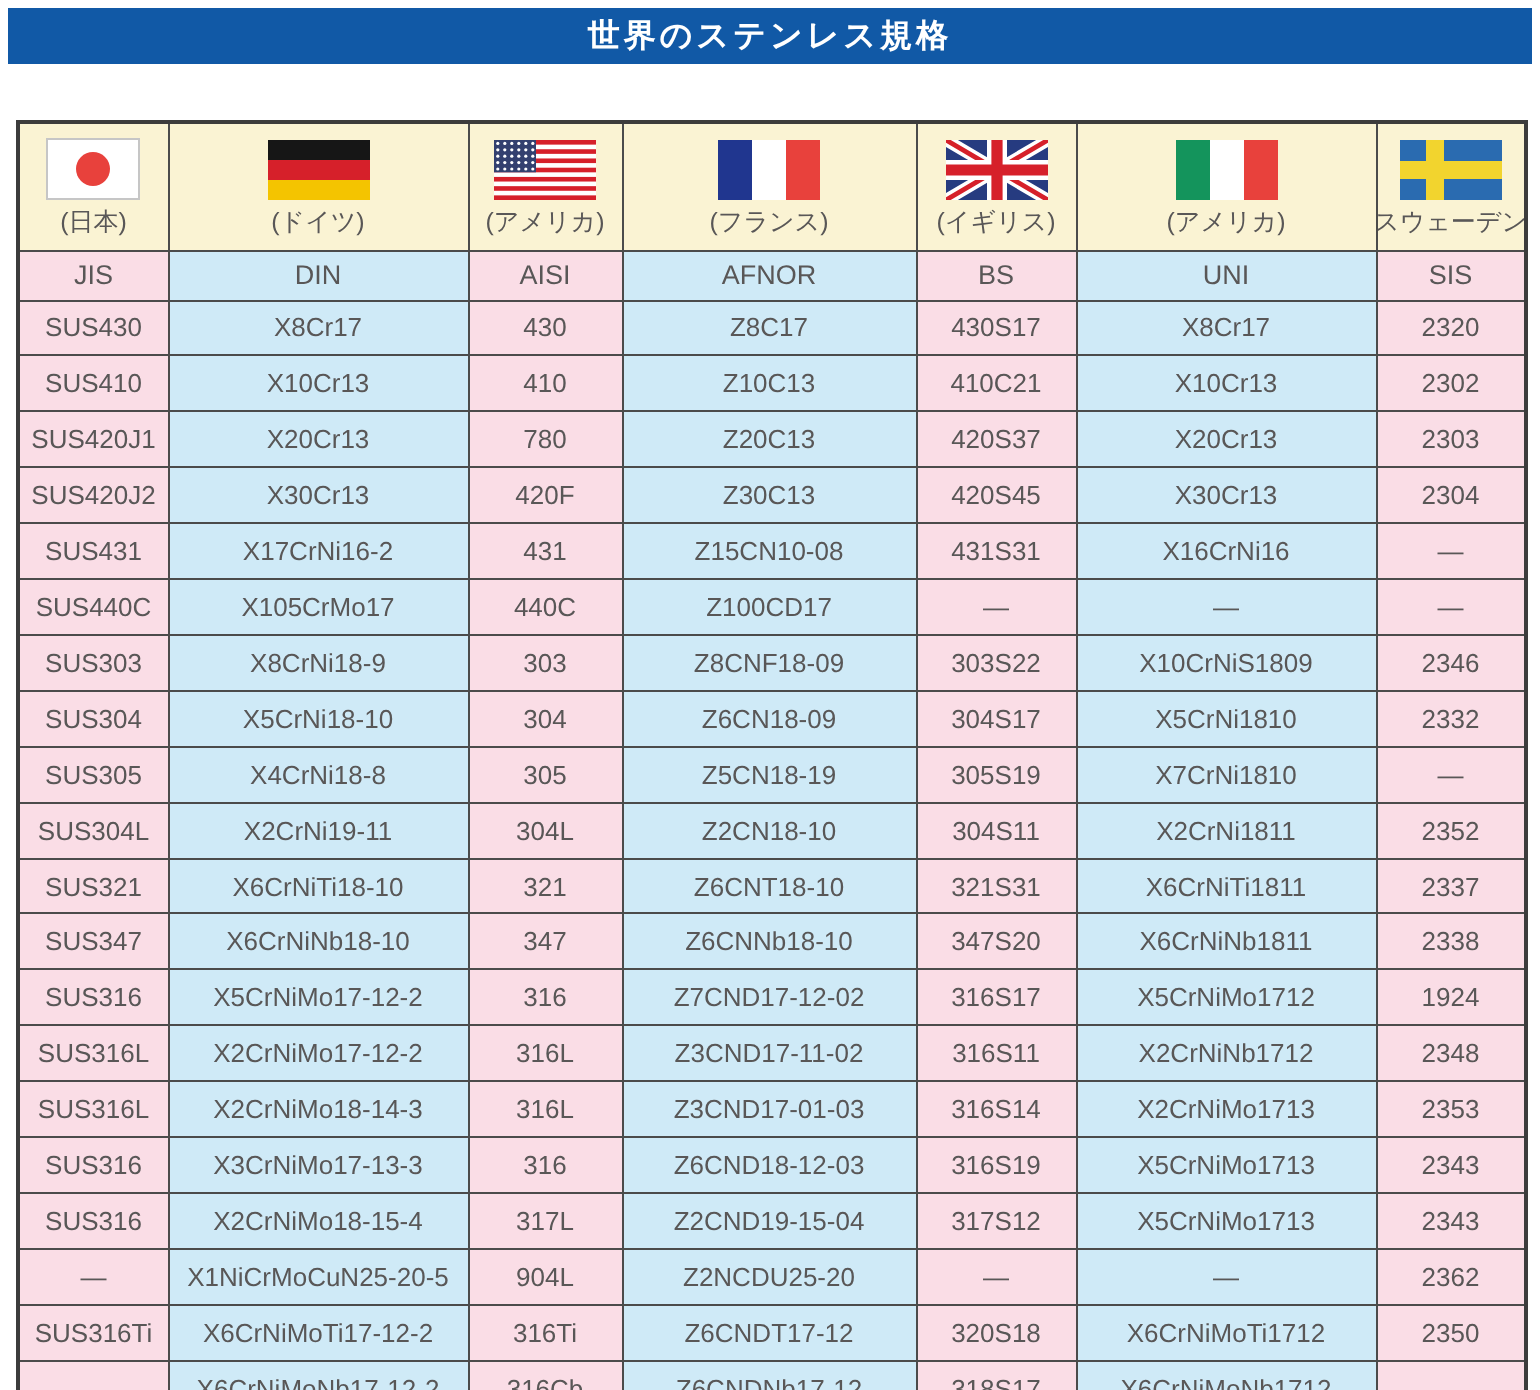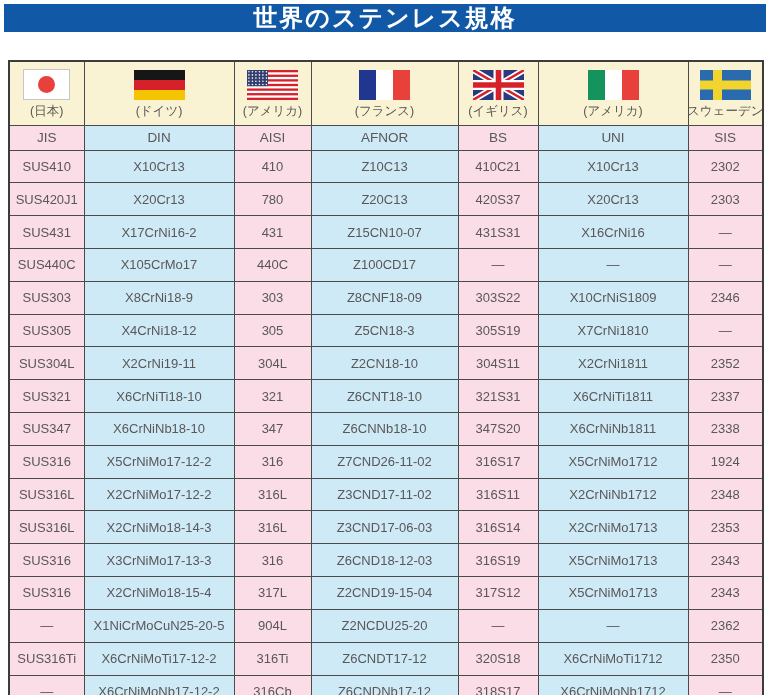--- a/index.html
+++ b/index.html
@@ -15,21 +15,21 @@
     position: absolute;
     left: 4px;
     top: 4px;
     width: 762px;
     height: 28px;
     background: #1159a6;
     color: #ffffff;
     display: flex;
     align-items: center;
     justify-content: center;
-    font-size: 24px;
+    font-size: 16px;
     font-weight: bold;
     letter-spacing: 2px;
   }
   table.std-table {
     position: absolute;
     left: 8px;
     top: 60px;
     width: 754px;
     height: 650px;
     border-collapse: collapse;
@@ -196,42 +196,60 @@
         <th class="col-blue">DIN</th>
         <th class="col-pink">AISI</th>
         <th class="col-blue">AFNOR</th>
         <th class="col-pink">BS</th>
         <th class="col-blue">UNI</th>
         <th class="col-pink">SIS</th>
       </tr>
   </thead>
   <tbody id="table-body">
       <tr class="data-row">
+        <td class="col-pink">SUS430</td>
+        <td class="col-blue">X8Cr17</td>
+        <td class="col-pink">430</td>
+        <td class="col-blue">Z8C17</td>
+        <td class="col-pink">430S17</td>
+        <td class="col-blue">X8Cr17</td>
+        <td class="col-pink">2320</td>
+      </tr>
+      <tr class="data-row">
         <td class="col-pink">SUS410</td>
         <td class="col-blue">X10Cr13</td>
         <td class="col-pink">410</td>
         <td class="col-blue">Z10C13</td>
         <td class="col-pink">410C21</td>
         <td class="col-blue">X10Cr13</td>
         <td class="col-pink">2302</td>
       </tr>
       <tr class="data-row">
         <td class="col-pink">SUS420J1</td>
         <td class="col-blue">X20Cr13</td>
         <td class="col-pink">780</td>
         <td class="col-blue">Z20C13</td>
         <td class="col-pink">420S37</td>
         <td class="col-blue">X20Cr13</td>
         <td class="col-pink">2303</td>
       </tr>
       <tr class="data-row">
+        <td class="col-pink">SUS420J2</td>
+        <td class="col-blue">X30Cr13</td>
+        <td class="col-pink">420F</td>
+        <td class="col-blue">Z30C13</td>
+        <td class="col-pink">420S45</td>
+        <td class="col-blue">X30Cr13</td>
+        <td class="col-pink">2304</td>
+      </tr>
+      <tr class="data-row">
         <td class="col-pink">SUS431</td>
         <td class="col-blue">X17CrNi16-2</td>
         <td class="col-pink">431</td>
-        <td class="col-blue">Z15CN10-07</td>
+        <td class="col-blue">Z15CN10-08</td>
         <td class="col-pink">431S31</td>
         <td class="col-blue">X16CrNi16</td>
         <td class="col-pink">―</td>
       </tr>
       <tr class="data-row">
         <td class="col-pink">SUS440C</td>
         <td class="col-blue">X105CrMo17</td>
         <td class="col-pink">440C</td>
         <td class="col-blue">Z100CD17</td>
         <td class="col-pink">―</td>
@@ -241,24 +259,33 @@
       <tr class="data-row">
         <td class="col-pink">SUS303</td>
         <td class="col-blue">X8CrNi18-9</td>
         <td class="col-pink">303</td>
         <td class="col-blue">Z8CNF18-09</td>
         <td class="col-pink">303S22</td>
         <td class="col-blue">X10CrNiS1809</td>
         <td class="col-pink">2346</td>
       </tr>
       <tr class="data-row">
+        <td class="col-pink">SUS304</td>
+        <td class="col-blue">X5CrNi18-10</td>
+        <td class="col-pink">304</td>
+        <td class="col-blue">Z6CN18-09</td>
+        <td class="col-pink">304S17</td>
+        <td class="col-blue">X5CrNi1810</td>
+        <td class="col-pink">2332</td>
+      </tr>
+      <tr class="data-row">
         <td class="col-pink">SUS305</td>
-        <td class="col-blue">X4CrNi18-12</td>
+        <td class="col-blue">X4CrNi18-8</td>
         <td class="col-pink">305</td>
-        <td class="col-blue">Z5CN18-3</td>
+        <td class="col-blue">Z5CN18-19</td>
         <td class="col-pink">305S19</td>
         <td class="col-blue">X7CrNi1810</td>
         <td class="col-pink">―</td>
       </tr>
       <tr class="data-row">
         <td class="col-pink">SUS304L</td>
         <td class="col-blue">X2CrNi19-11</td>
         <td class="col-pink">304L</td>
         <td class="col-blue">Z2CN18-10</td>
         <td class="col-pink">304S11</td>
@@ -280,39 +307,39 @@
         <td class="col-pink">347</td>
         <td class="col-blue">Z6CNNb18-10</td>
         <td class="col-pink">347S20</td>
         <td class="col-blue">X6CrNiNb1811</td>
         <td class="col-pink">2338</td>
       </tr>
       <tr class="data-row">
         <td class="col-pink">SUS316</td>
         <td class="col-blue">X5CrNiMo17-12-2</td>
         <td class="col-pink">316</td>
-        <td class="col-blue">Z7CND26-11-02</td>
+        <td class="col-blue">Z7CND17-12-02</td>
         <td class="col-pink">316S17</td>
         <td class="col-blue">X5CrNiMo1712</td>
         <td class="col-pink">1924</td>
       </tr>
       <tr class="data-row">
         <td class="col-pink">SUS316L</td>
         <td class="col-blue">X2CrNiMo17-12-2</td>
         <td class="col-pink">316L</td>
         <td class="col-blue">Z3CND17-11-02</td>
         <td class="col-pink">316S11</td>
         <td class="col-blue">X2CrNiNb1712</td>
         <td class="col-pink">2348</td>
       </tr>
       <tr class="data-row">
         <td class="col-pink">SUS316L</td>
         <td class="col-blue">X2CrNiMo18-14-3</td>
         <td class="col-pink">316L</td>
-        <td class="col-blue">Z3CND17-06-03</td>
+        <td class="col-blue">Z3CND17-01-03</td>
         <td class="col-pink">316S14</td>
         <td class="col-blue">X2CrNiMo1713</td>
         <td class="col-pink">2353</td>
       </tr>
       <tr class="data-row">
         <td class="col-pink">SUS316</td>
         <td class="col-blue">X3CrNiMo17-13-3</td>
         <td class="col-pink">316</td>
         <td class="col-blue">Z6CND18-12-03</td>
         <td class="col-pink">316S19</td>

